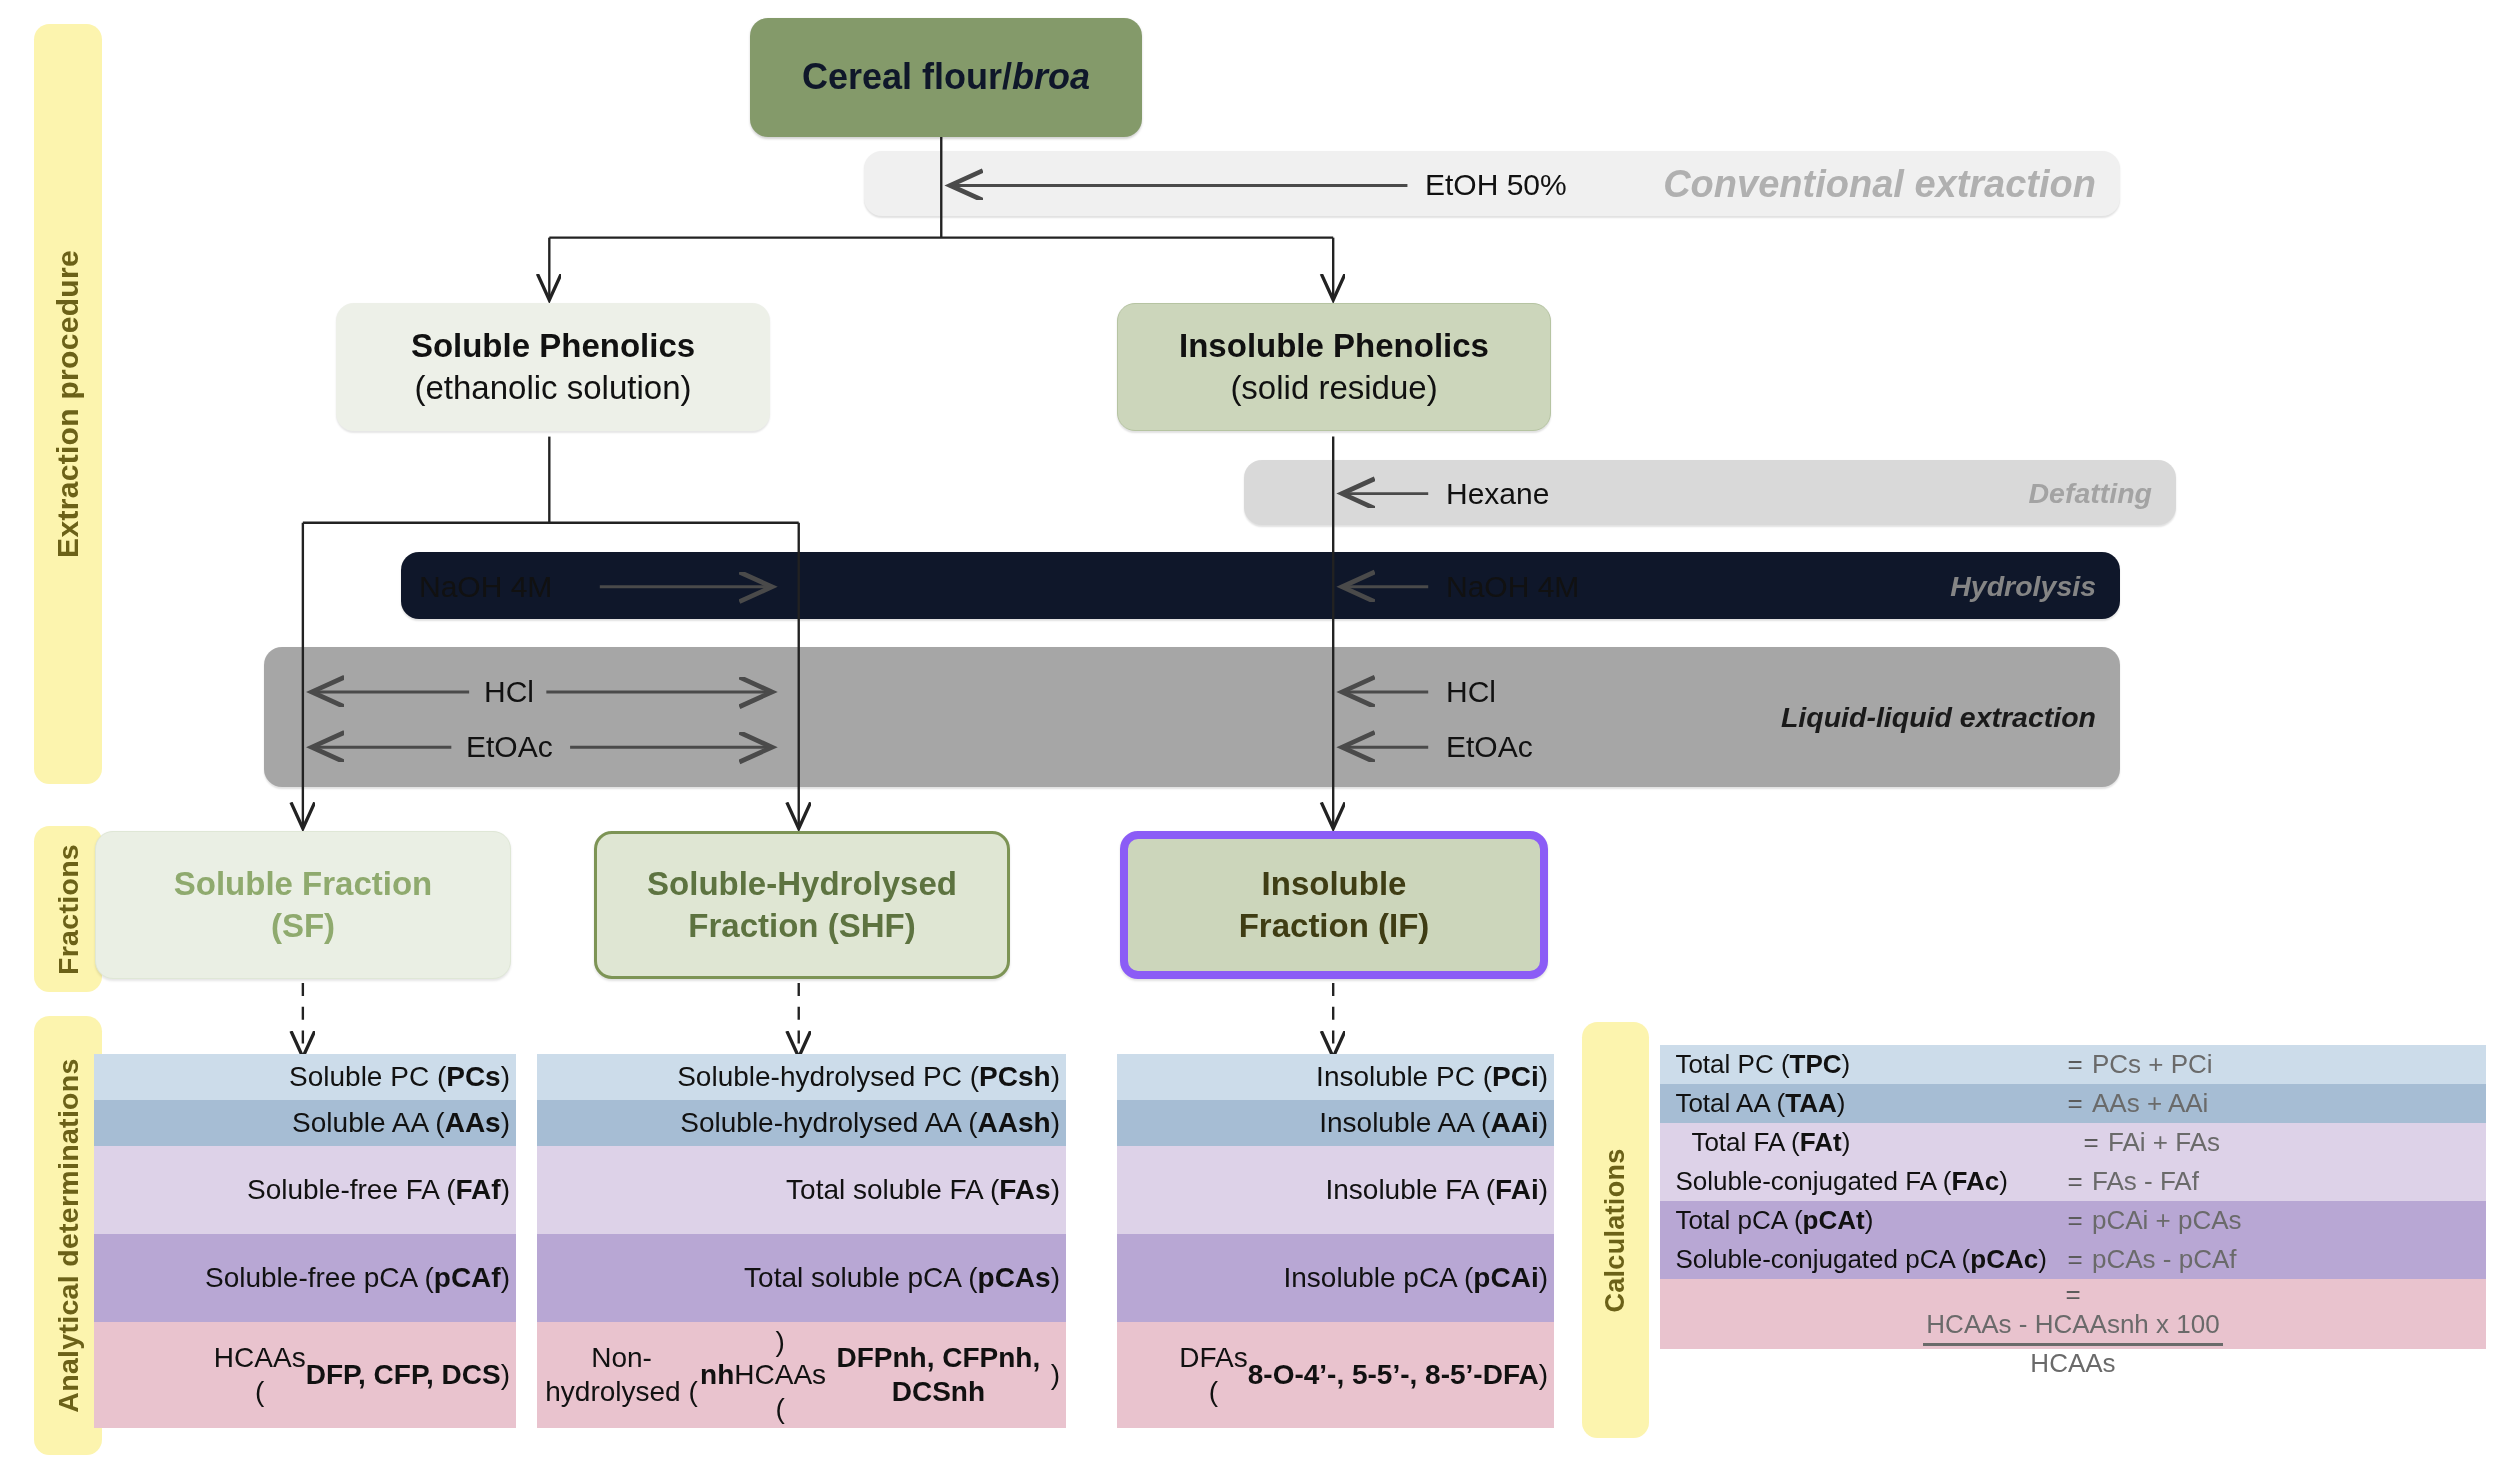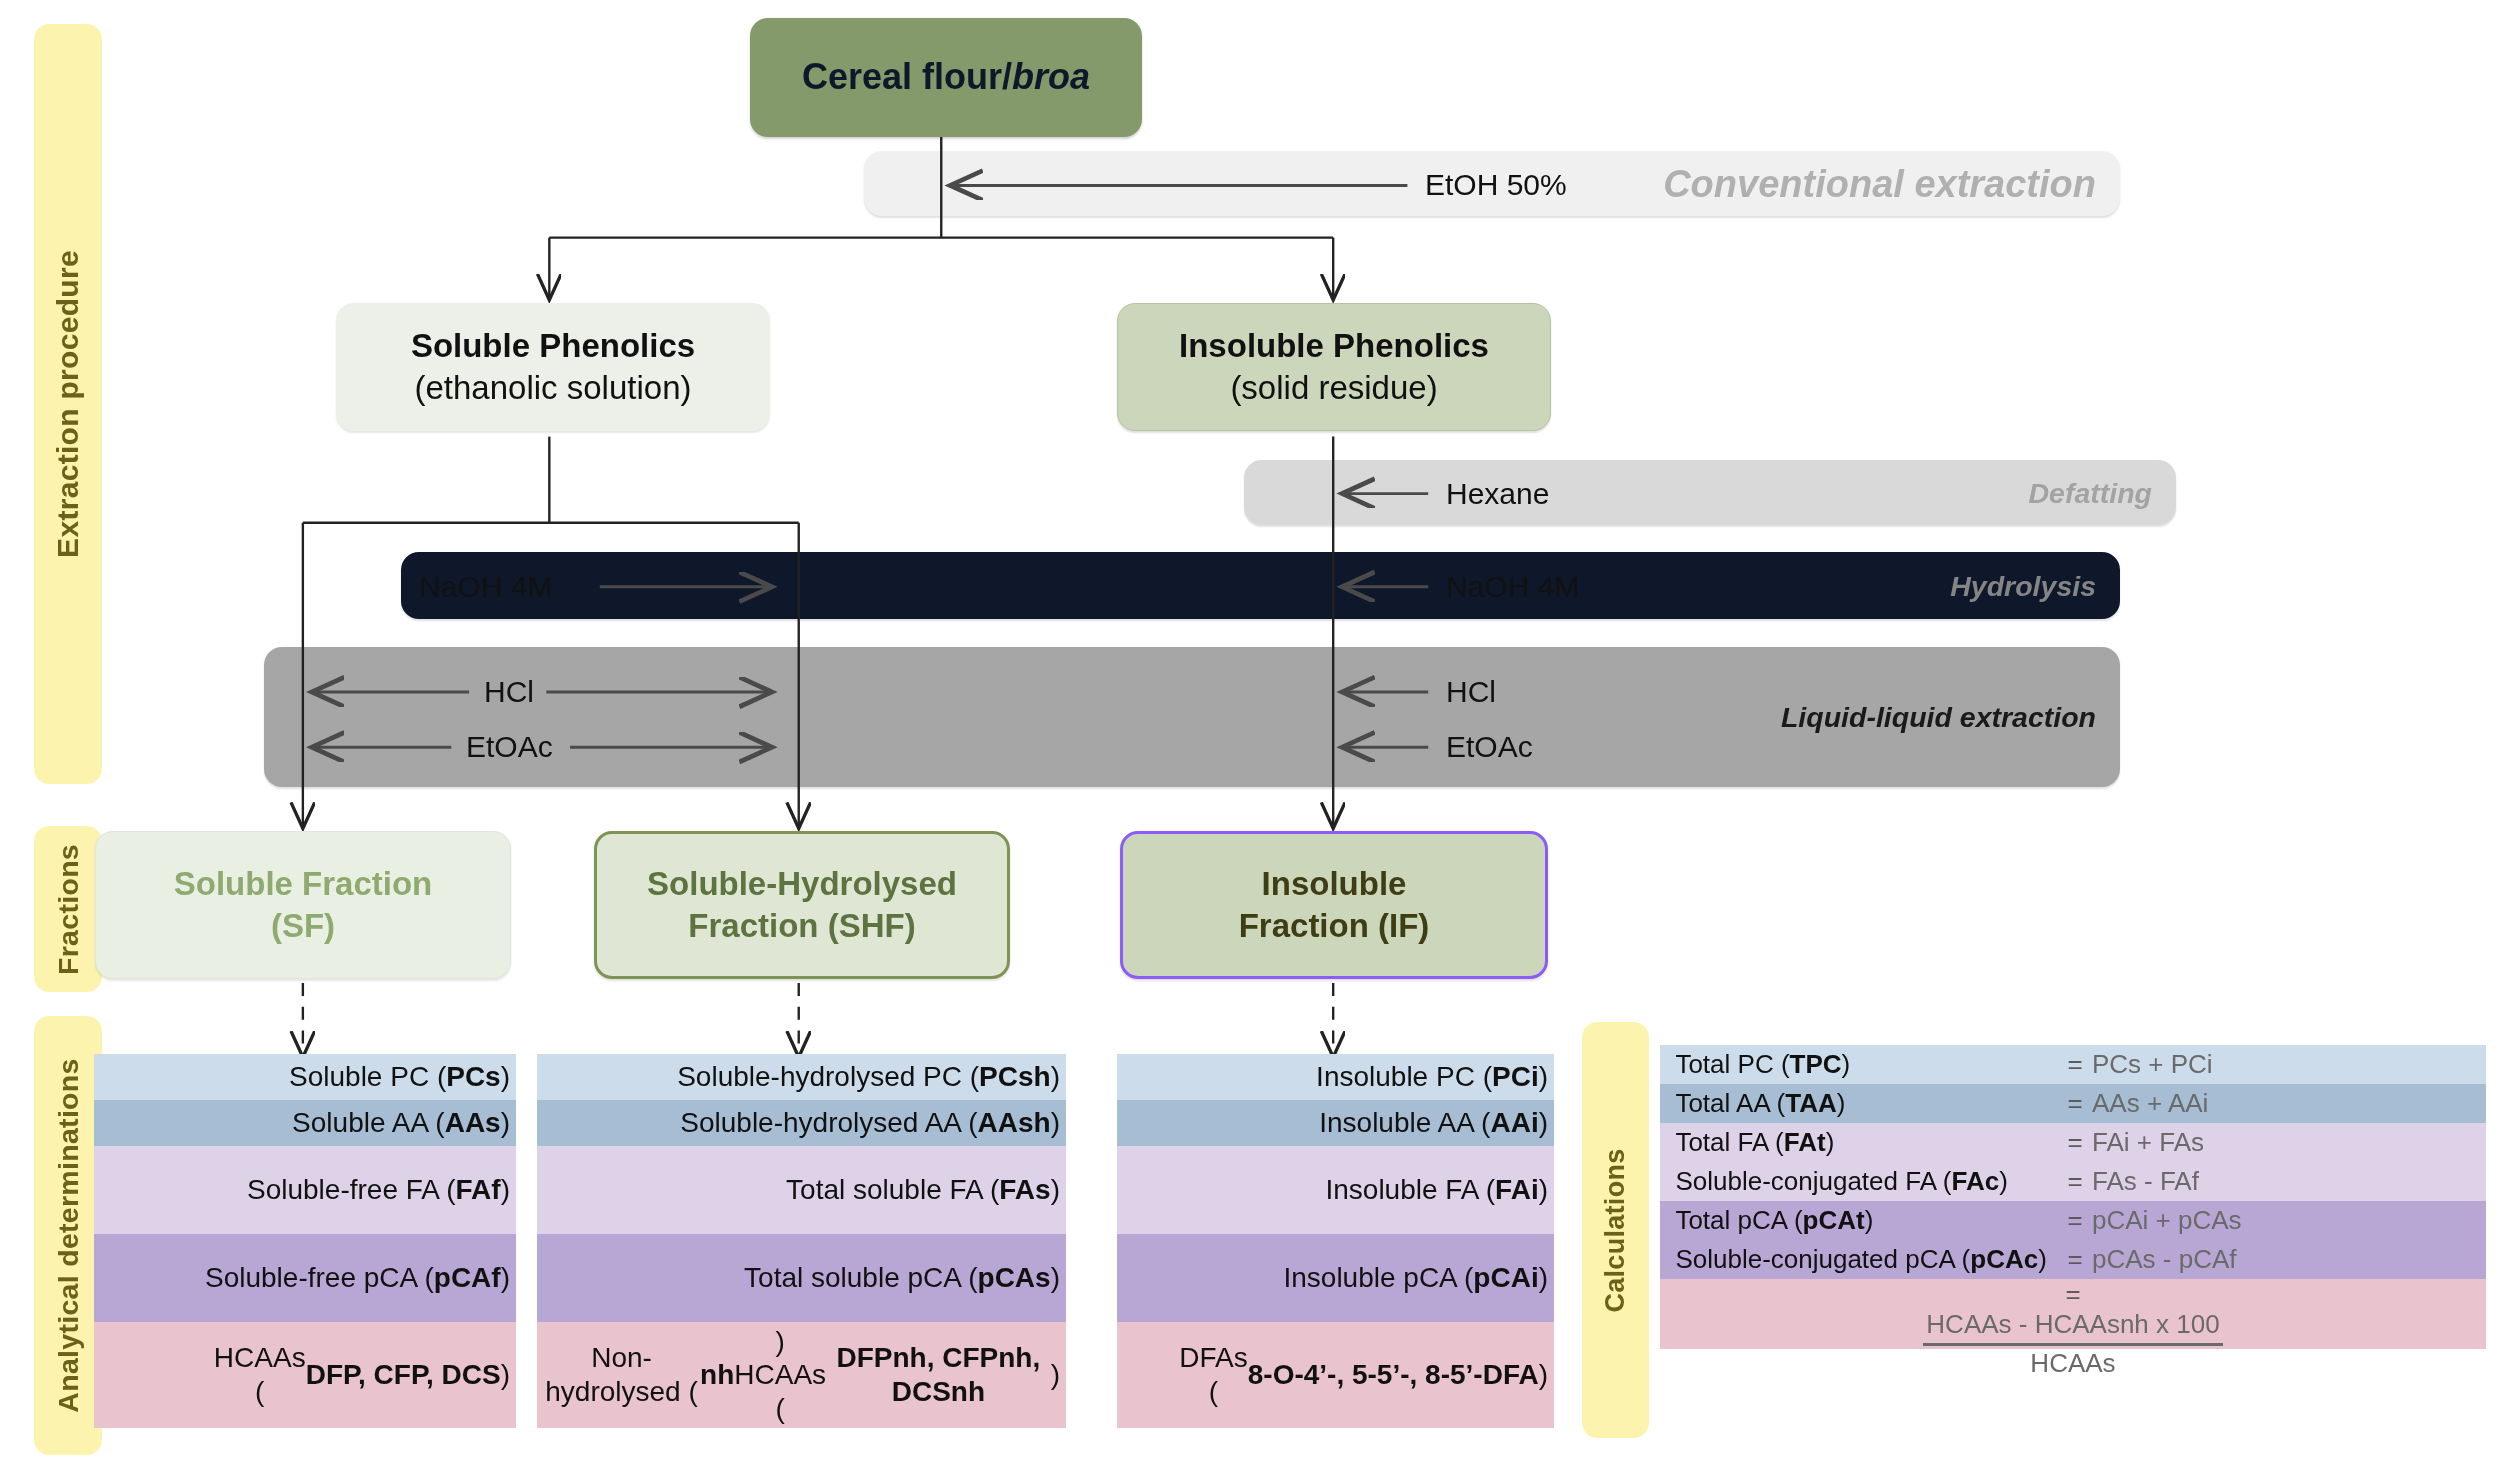--- a/index.html
+++ b/index.html
@@ -50,21 +50,21 @@
   #n-sf {
     background:#eaefe4; color:#8faa6e; font-size:33px; font-weight:bold;
     border:1.8px solid #dfe7d6; box-shadow:0 1.2px 2.4px rgba(0,0,0,.10);
   }
   #n-shf {
     background:#dfe6d3; color:#5d7340; font-size:33px; font-weight:bold;
     border:3px solid #7d9455; box-shadow:0 1.2px 2.4px rgba(0,0,0,.12);
   }
   #n-if {
     background:#ccd6bb; color:#3f3d14; font-size:33px; font-weight:bold;
-    border:3px solid #8b5cf6; box-shadow:0 1.2px 2.4px rgba(0,0,0,.12);
+    border:8px solid #8b5cf6; box-shadow:0 1.2px 2.4px rgba(0,0,0,.12);
   }
 
   
   .band {
     border-radius:18px; position:absolute;
     box-shadow:0 1.2px 1.8px rgba(0,0,0,.12);
   }
   .band-label {
     position:absolute; right:24px; top:50%;
     transform:translateY(-50%);
@@ -252,21 +252,21 @@
       <div class="lbl" style="width: 398px;">Total PC (<b>TPC</b>)</div>
       <div class="eq">=</div>
       <div class="rhs">PCs + PCi</div>
     </div>
     <div class="calcrow" style="background: rgb(166, 189, 212); height: 39px;">
       <div class="lbl" style="width: 398px;">Total AA (<b>TAA</b>)</div>
       <div class="eq">=</div>
       <div class="rhs">AAs + AAi</div>
     </div>
     <div class="calcrow" style="background: rgb(221, 210, 232); height: 39px;">
-      <div class="lbl" style="width: 398px;">Total FA (<b>FAt</b>)</div>
+      <div class="lbl" style="width: 398px; margin-left: 16px;">Total FA (<b>FAt</b>)</div>
       <div class="eq">=</div>
       <div class="rhs">FAi + FAs</div>
     </div>
     <div class="calcrow" style="background: rgb(221, 210, 232); height: 39px;">
       <div class="lbl" style="width: 398px;">Soluble-conjugated FA (<b>FAc</b>)</div>
       <div class="eq">=</div>
       <div class="rhs">FAs - FAf</div>
     </div>
     <div class="calcrow" style="background: rgb(184, 167, 212); height: 39px;">
       <div class="lbl" style="width: 398px;">Total pCA (<b>pCAt</b>)</div>

